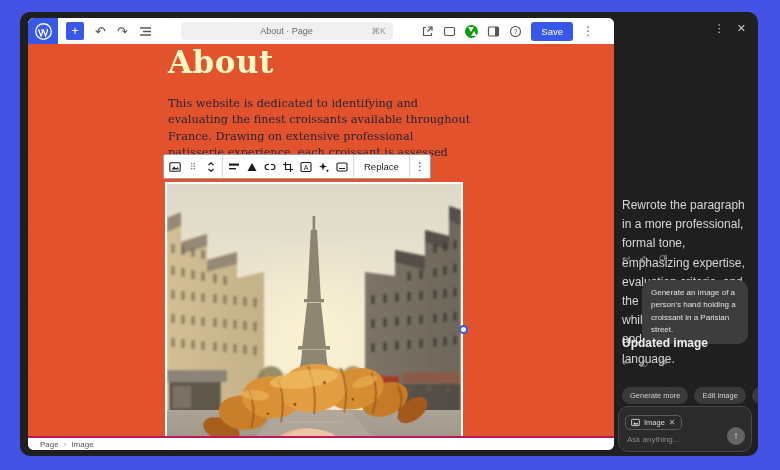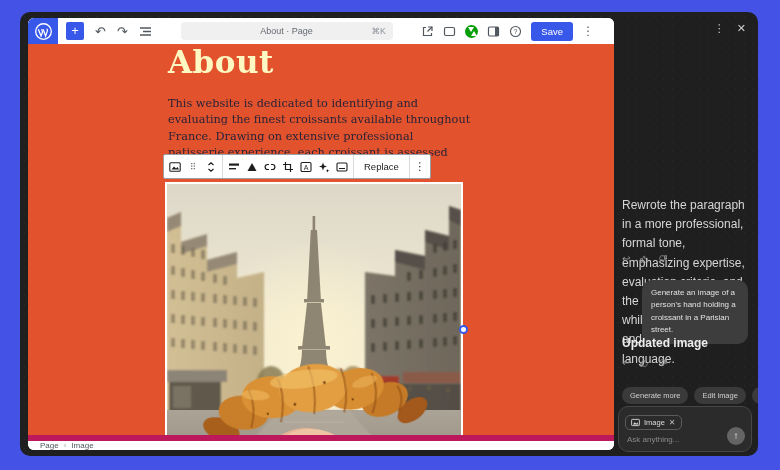--- a/index.html
+++ b/index.html
@@ -68,21 +68,21 @@
     position:absolute; left:137px; top:138px; width:298px; height:310px;
     background:#fff; padding:2px; z-index:2;
   }
   #image-block svg { display:block; width:100%; height:100%; }
   #resize-handle {
     position:absolute; left:431px; top:281px; width:9px; height:9px; border-radius:50%;
     background:#fff; border:2px solid #3858e9; z-index:6;
   }
 
   
-  #bottom-bar { flex:0 0 14px; background:#fff; border-top:6px solid #be185d;
+  #bottom-bar { flex:0 0 14px; background:#fff; border-top:2px solid #be185d;
     display:flex; align-items:center; gap:5px; padding-left:12px; font-size:8px; color:#50575e; }
   #bottom-bar .crumb { cursor:pointer; }
   #bottom-bar .sep { color:#9aa0a6; }
 
   
   #ai-panel { position:absolute; left:594px; top:0; width:144px; height:444px; color:#d8d8d8; }
   #panel-controls { position:absolute; top:10px; right:12px; display:flex; gap:12px; color:#cccccc; font-size:11px; }
   #panel-controls span { cursor:pointer; }
 
   .bubble {

